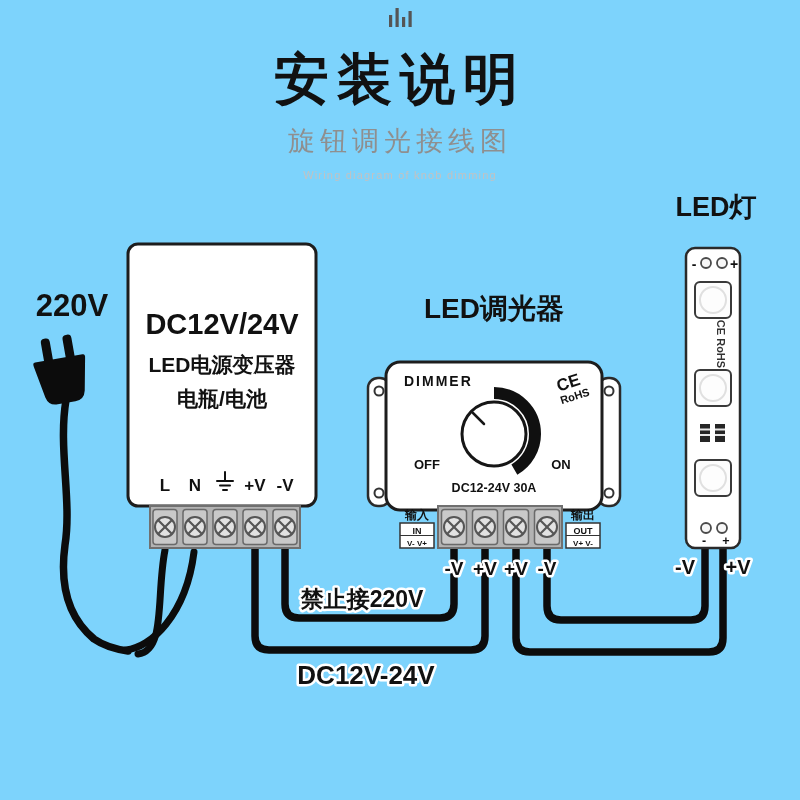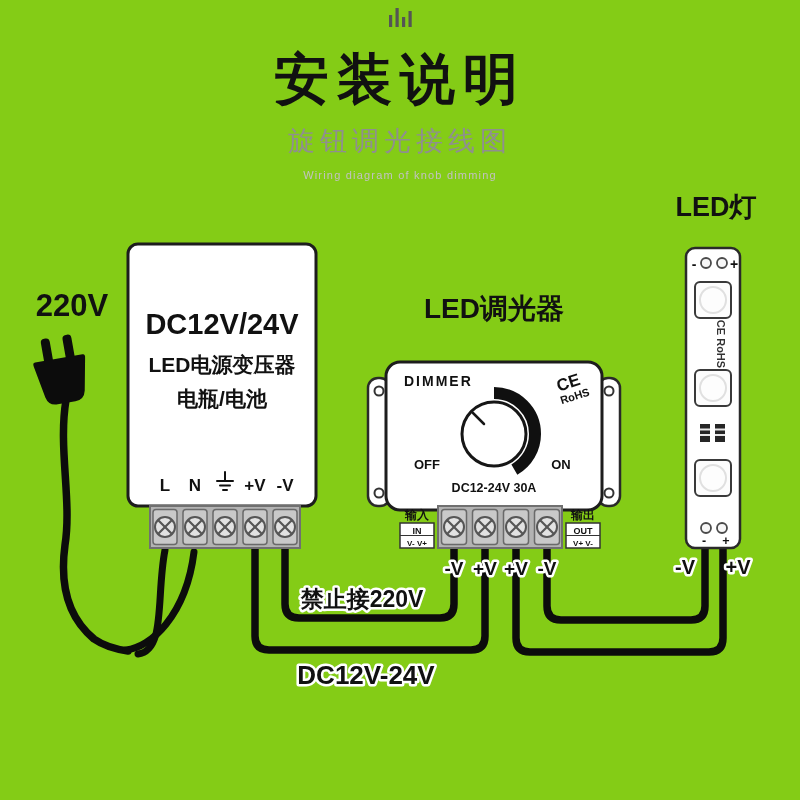--- a/index.html
+++ b/index.html
@@ -1,16 +1,16 @@
 <!DOCTYPE html>
 <html><head>
 <meta charset="utf-8">
 <style>
   html,body{margin:0;padding:0;background:#ffffff;}
-  .stage{position:relative;width:800px;height:800px;background:#84cc16;overflow:hidden;}
+  .stage{position:relative;width:800px;height:800px;background:#7dd3fc;overflow:hidden;}
   svg{display:block;}
   text{font-family:"Liberation Sans","DejaVu Sans",sans-serif;fill:#111111;}
   .w9{font-weight:900;}
   .w7{font-weight:700;}
   .w6{font-weight:600;}
   .gray{fill:#8f8f8f;}
   .lgray{fill:#c2c2c2;}
   .dgray{fill:#333333;}
   .halo{paint-order:stroke;stroke:#ffffff;stroke-width:5px;stroke-linejoin:round;}
   .wire{fill:none;stroke:#0c0c0c;stroke-width:7.5;stroke-linecap:round;}

